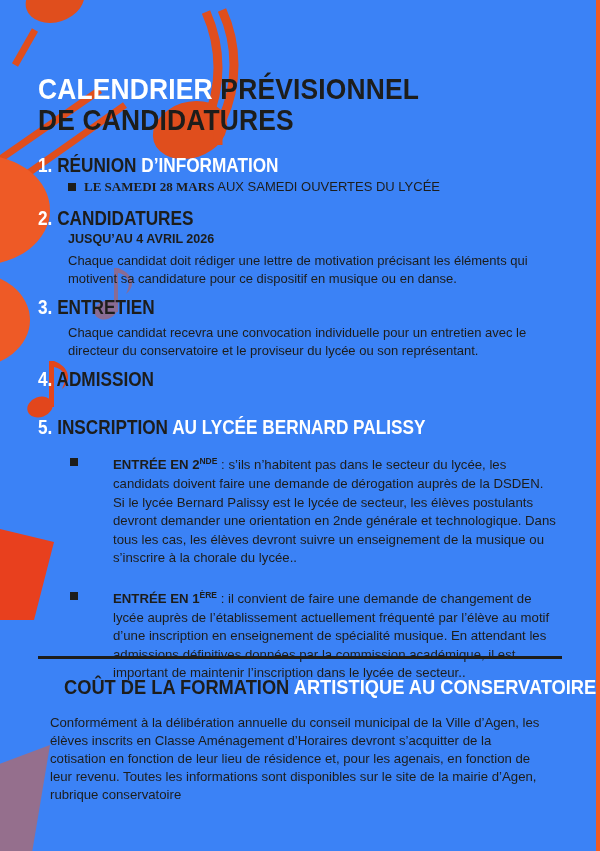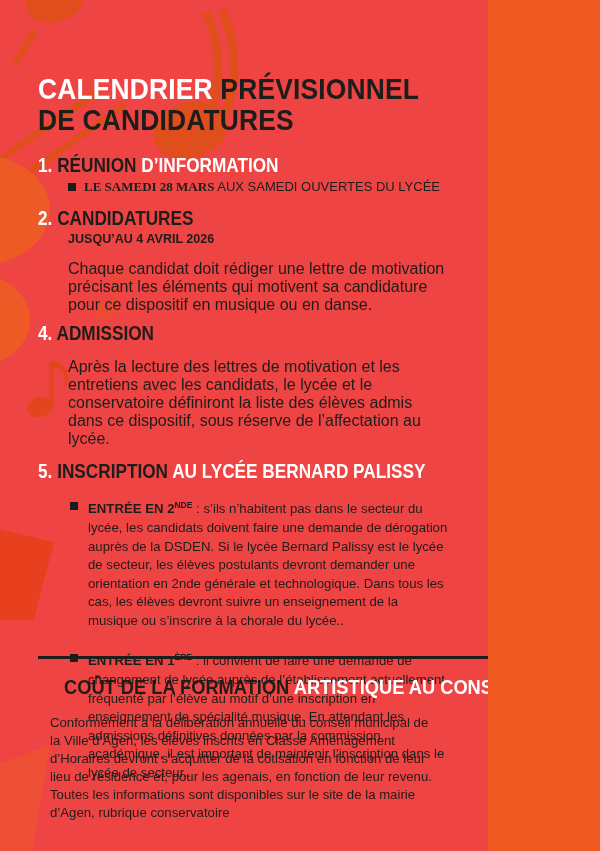--- a/index.html
+++ b/index.html
@@ -8,23 +8,23 @@
   }
   body {
     width: 600px;
     height: 851px;
     background: #ef5a23;
     font-family: "Liberation Sans", sans-serif;
     overflow: hidden;
   }
   #poster {
     position: relative;
-    width: 488px;
+    width: 596px;
     height: 851px;
-    background: #ef4444;
+    background: #3b82f6;
     overflow: hidden;
   }
 
   
   .deco-layer {
     position: absolute;
     inset: 0;
     overflow: hidden;
     pointer-events: none;
   }
@@ -75,22 +75,22 @@
     font-weight: bold;
     color: #1d1d1b;
     transform: scaleX(0.93);
     transform-origin: left center;
     width: 108%;
     margin-top: 2px;
   }
 
   .para {
     margin-left: 30px;
-    margin-top: 14px;
-    font-size: 16px;
+    margin-top: 6px;
+    font-size: 13px;
     line-height: 18px;
     color: #1d1d1b;
     max-width: 500px;
   }
 
   .bullet-line {
     margin-left: 30px;
     margin-top: 2px;
     font-size: 13px;
     line-height: 18px;
@@ -112,20 +112,21 @@
   
   .b5 {
     margin-left: 32px;
     margin-top: 14px;
     display: flex;
     align-items: flex-start;
     font-size: 13.2px;
     line-height: 18.5px;
     color: #1d1d1b;
     max-width: 492px;
+    gap: 25px;
   }
   .b5 .sq { margin-top: 6px; margin-right: 10px; }
   .b5 .lead { font-weight: bold; }
   .b5 sup { font-size: 8.5px; font-weight: bold; vertical-align: super; }
 
   .divider {
     position: absolute;
     left: 38px;
     top: 656px;
     width: 524px;
@@ -242,30 +243,36 @@
 
     <div class="section">
       <div class="sec-head">
         <span class="num">2.</span>
         <span class="d">CANDIDATURES</span>
       </div>
       <div class="sub-bold">JUSQU’AU 4 AVRIL 2026</div>
       <div class="para">Chaque candidat doit rédiger une lettre de motivation précisant les éléments qui motivent sa candidature pour ce dispositif en musique ou en danse.</div>
     </div>
 
+    <div class="section" style="margin-top:9px;">
+      <div class="sec-head">
+        <span class="num">3.</span>
+        <span class="d">ENTRETIEN</span>
+      </div>
+      <div class="para">Chaque candidat recevra une convocation individuelle pour un entretien avec le directeur du conservatoire et le proviseur du lycée ou son représentant.</div>
+    </div>
 
     <div class="section" style="margin-top:9px;">
       <div class="sec-head">
         <span class="num">4.</span>
         <span class="d">ADMISSION</span>
       </div>
-      <div class="para">Après la lecture des lettres de motivation et les entretiens avec les candidats, le lycée et le conservatoire définiront la liste des élèves admis dans ce dispositif, sous réserve de l’affectation au lycée.</div>
-    </div>
-
-    <div class="section" style="margin-top:13px;">
+    </div>
+
+    <div class="section" style="margin-top:27px;">
       <div class="sec-head">
         <span class="num">5.</span>
         <span class="d">INSCRIPTION</span>
         <span class="w">AU LYCÉE BERNARD PALISSY</span>
       </div>
 
       <div class="b5">
         <span class="sq"></span>
         <span>
           <span class="lead">ENTRÉE EN 2</span><sup>NDE</sup><span> : s’ils n’habitent pas dans le secteur du lycée, les candidats doivent faire une demande de dérogation auprès de la DSDEN. Si le lycée Bernard Palissy est le lycée de secteur, les élèves postulants devront demander une orientation en 2nde générale et technologique. Dans tous les cas, les élèves devront suivre un enseignement de la musique ou s’inscrire à la chorale du lycée..</span>

